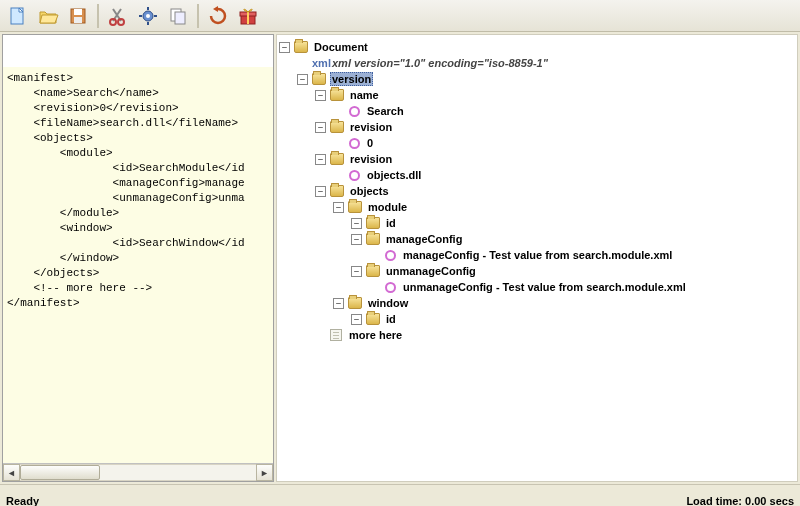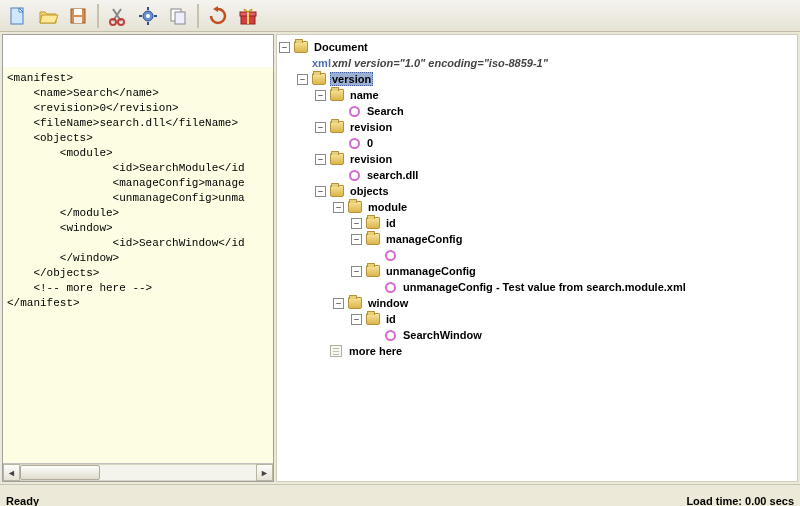--- a/index.html
+++ b/index.html
@@ -168,21 +168,21 @@
         </div>
 
       <div class="node" style="padding-left:36px">
           <span class="toggle">−</span>
           <span class="folder"></span>
           <span class="label">revision</span>
         </div>
       <div class="node" style="padding-left:54px">
           <span class="toggle empty"></span>
           <span class="leafdot"></span>
-          <span class="label bold">search.dll</span>
+          <span class="label bold">objects.dll</span>
         </div>
 
       <div class="node" style="padding-left:36px">
           <span class="toggle">−</span>
           <span class="folder"></span>
           <span class="label">objects</span>
         </div>
 
       <div class="node" style="padding-left:54px">
           <span class="toggle">−</span>
@@ -195,20 +195,21 @@
           <span class="label">id</span>
         </div>
       <div class="node" style="padding-left:72px">
           <span class="toggle">−</span>
           <span class="folder"></span>
           <span class="label">manageConfig</span>
         </div>
       <div class="node" style="padding-left:90px">
           <span class="toggle empty"></span>
           <span class="leafdot"></span>
+          <span class="label bold">manageConfig - Test value from search.module.xml</span>
         </div>
       <div class="node" style="padding-left:72px">
           <span class="toggle">−</span>
           <span class="folder"></span>
           <span class="label">unmanageConfig</span>
         </div>
       <div class="node" style="padding-left:90px">
           <span class="toggle empty"></span>
           <span class="leafdot"></span>
           <span class="label bold">unmanageConfig - Test value from search.module.xml</span>
@@ -216,25 +217,20 @@
 
       <div class="node" style="padding-left:54px">
           <span class="toggle">−</span>
           <span class="folder"></span>
           <span class="label">window</span>
         </div>
       <div class="node" style="padding-left:72px">
           <span class="toggle">−</span>
           <span class="folder"></span>
           <span class="label">id</span>
-        </div>
-      <div class="node" style="padding-left:90px">
-          <span class="toggle empty"></span>
-          <span class="leafdot"></span>
-          <span class="label bold">SearchWindow</span>
         </div>
 
       <div class="node" style="padding-left:36px">
           <span class="toggle empty"></span>
           <span class="note"></span>
           <span class="label">more here</span>
         </div>
     </div>
   </div>
 </div>

